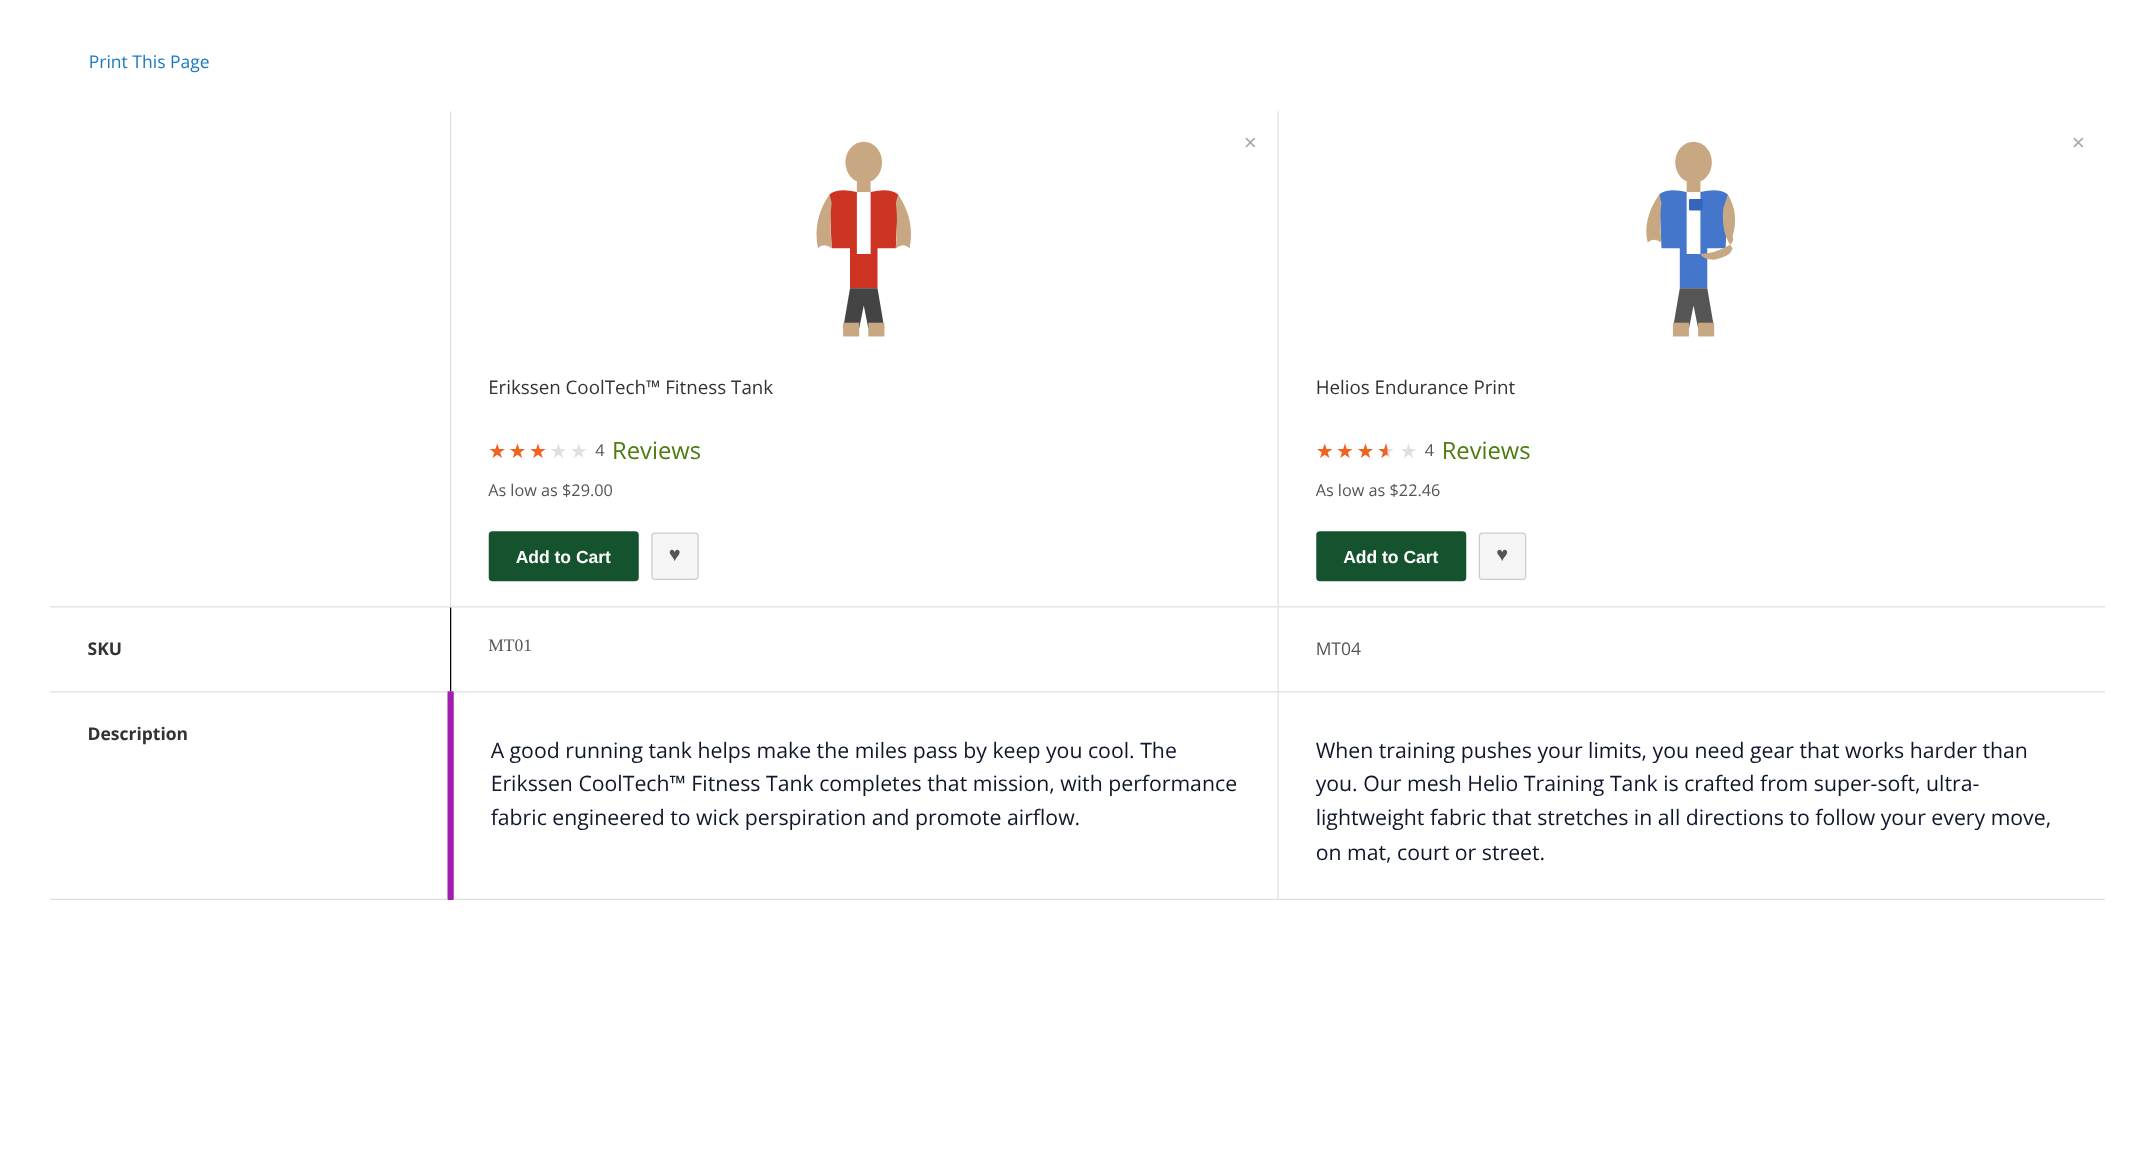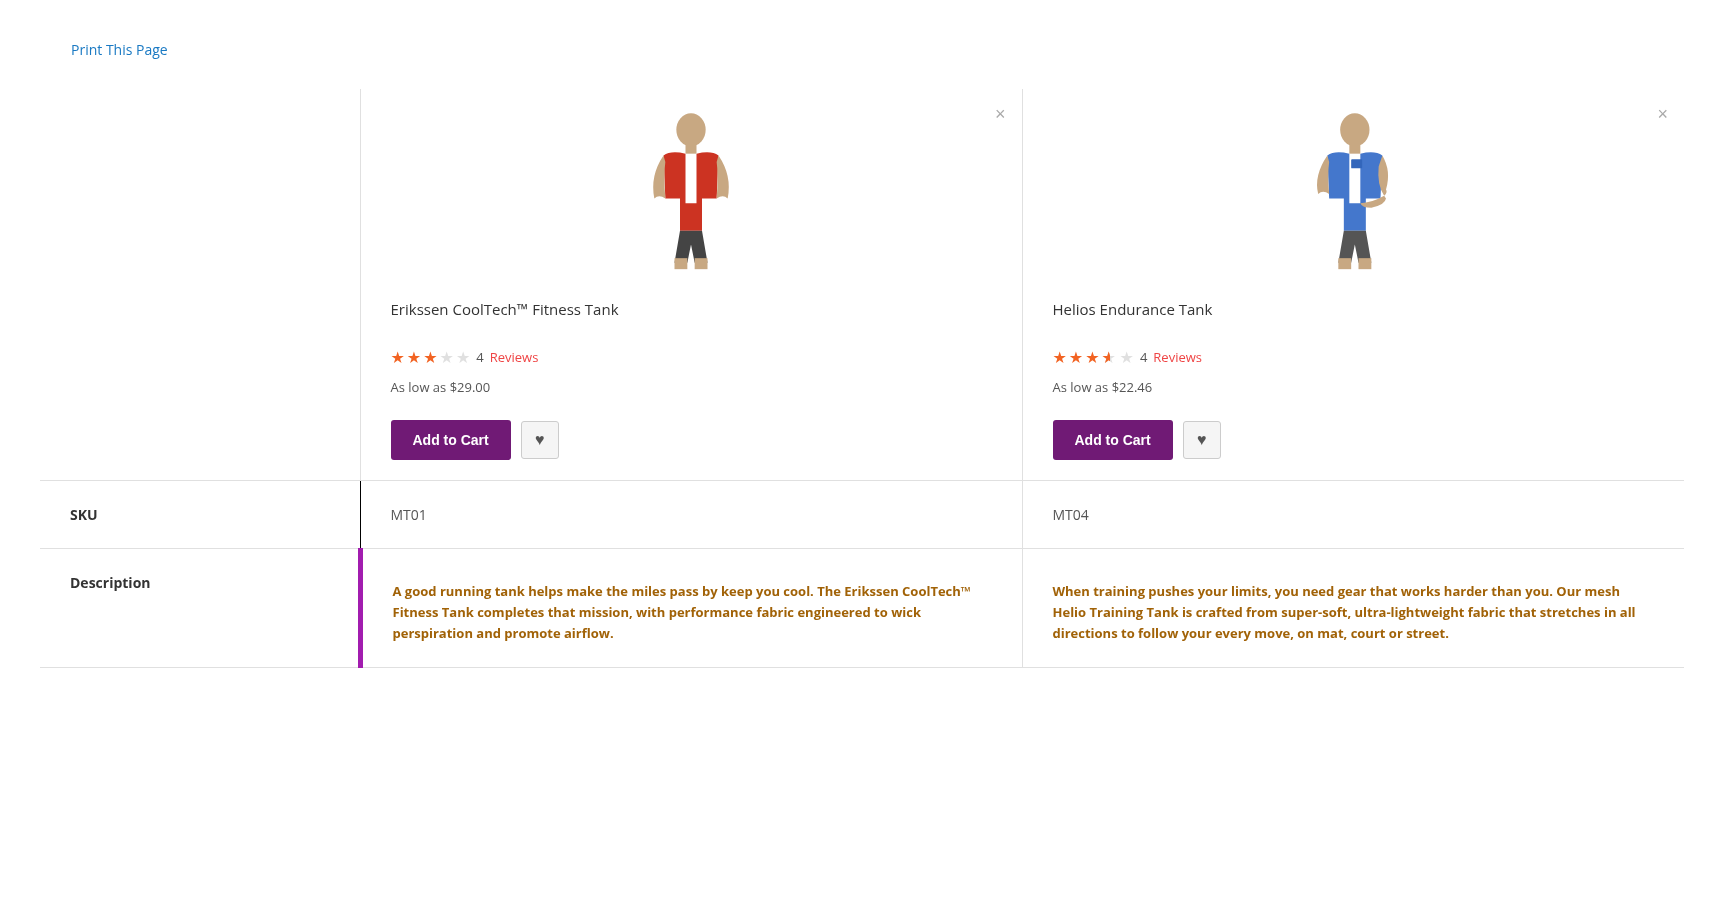--- a/index.html
+++ b/index.html
@@ -93,36 +93,36 @@
     .stars {
       display: flex;
       gap: 2px;
     }
     .star {
       font-size: 16px;
       color: #e0e0e0;
     }
     .star.filled { color: #f26322; }
     .reviews-count {
-      color: #ef4444;
-      font-size: 13px;
+      color: #4d7c0f;
+      font-size: 19px;
       text-decoration: none;
     }
     .price-text {
       font-size: 13px;
       color: #555;
       margin-bottom: 24px;
     }
     .btn-row {
       display: flex;
       align-items: center;
       gap: 10px;
     }
     .add-to-cart-btn {
-      background: #701a75;
+      background: #14532d;
       color: #fff;
       border: none;
       padding: 12px 22px;
       font-size: 14px;
       font-weight: 600;
       cursor: pointer;
       border-radius: 3px;
     }
     .wishlist-btn {
       background: #f5f5f5;
@@ -137,25 +137,24 @@
       font-size: 16px;
       color: #555;
     }
 
     .sku-value {
       font-size: 14px;
       color: #555;
       padding-top: 24px;
     }
     .desc-value {
-      font-size: 13px;
-      color: #a16207;
+      font-size: 17px;
+      color: #0f172a;
       line-height: 1.6;
       padding-top: 8px;
-      font-weight: bold;
     }
     .label-row { border-bottom: 1px solid #e0e0e0; }
     .label-row td { padding-top: 24px; padding-bottom: 24px; }
   </style>
 </head>
 <body>
 
 <div class="page-container">
 
 
@@ -234,21 +233,21 @@
               <path d="M32 48 Q17 70 22 90 Q27 85 34 90 Q32 70 34 55 Z" fill="#c8a882"></path>
               <path d="M92 48 Q102 65 96 85 Q98 88 94 92 Q86 80 88 60 Z" fill="#c8a882"></path>
 
               <path d="M94 92 Q80 100 68 100 Q70 105 80 105 Q95 102 96 95 Z" fill="#c8a882"></path>
 
               <rect x="44" y="160" width="14" height="12" fill="#c8a882"></rect>
               <rect x="66" y="160" width="14" height="12" fill="#c8a882"></rect>
             </svg>
           </div>
 
-          <div class="product-name">Helios Endurance Tank</div>
+          <div class="product-name">Helios Endurance Print</div>
 
           <div class="stars-row">
             <div class="stars">
                 <span class="star filled">★</span>
                 <span class="star filled">★</span>
                 <span class="star filled">★</span>
                 <span style="position: relative; display: inline-block; width: 16px; height: 18px;">
                   <span style="color: rgb(224, 224, 224); font-size: 16px; position: absolute; left: 0px;">★</span>
                   <span style="color: rgb(242, 99, 34); font-size: 16px; position: absolute; left: 0px; overflow: hidden; width: 50%;">★</span>
                 </span>
@@ -264,21 +263,21 @@
             <button class="add-to-cart-btn">Add to Cart</button>
             <button class="wishlist-btn">
               <span>♥</span>
             </button>
           </div>
         </td>
       </tr>
 
       <tr class="label-row">
         <td class="col-label" style="border-right:1px solid #000000;">SKU</td>
-        <td class="col-product" style="border-right:1px solid #e0e0e0;">
+        <td class="col-product" style="border-right:1px solid #e0e0e0;font-family:Liberation Serif, serif;">
           <span class="sku-value">MT01</span>
         </td>
         <td class="col-product" style="border-right:none;">
           <span class="sku-value">MT04</span>
         </td>
       </tr>
 
       <tr class="label-row">
         <td class="col-label" style="border-right:5px solid #a21caf; border-bottom:none;">Description</td>
         <td class="col-product" style="border-right:1px solid #e0e0e0; border-bottom:none;">

